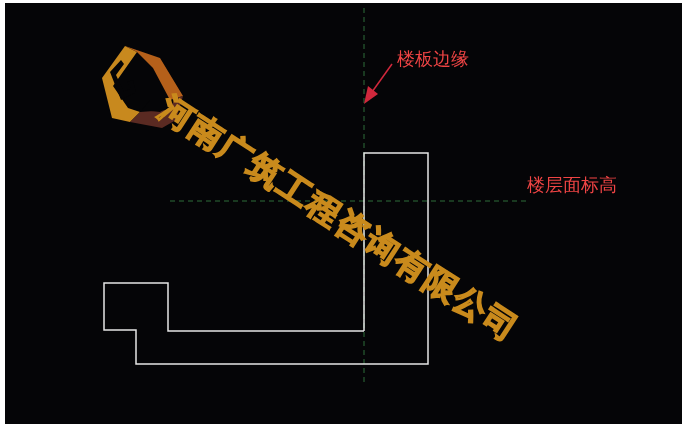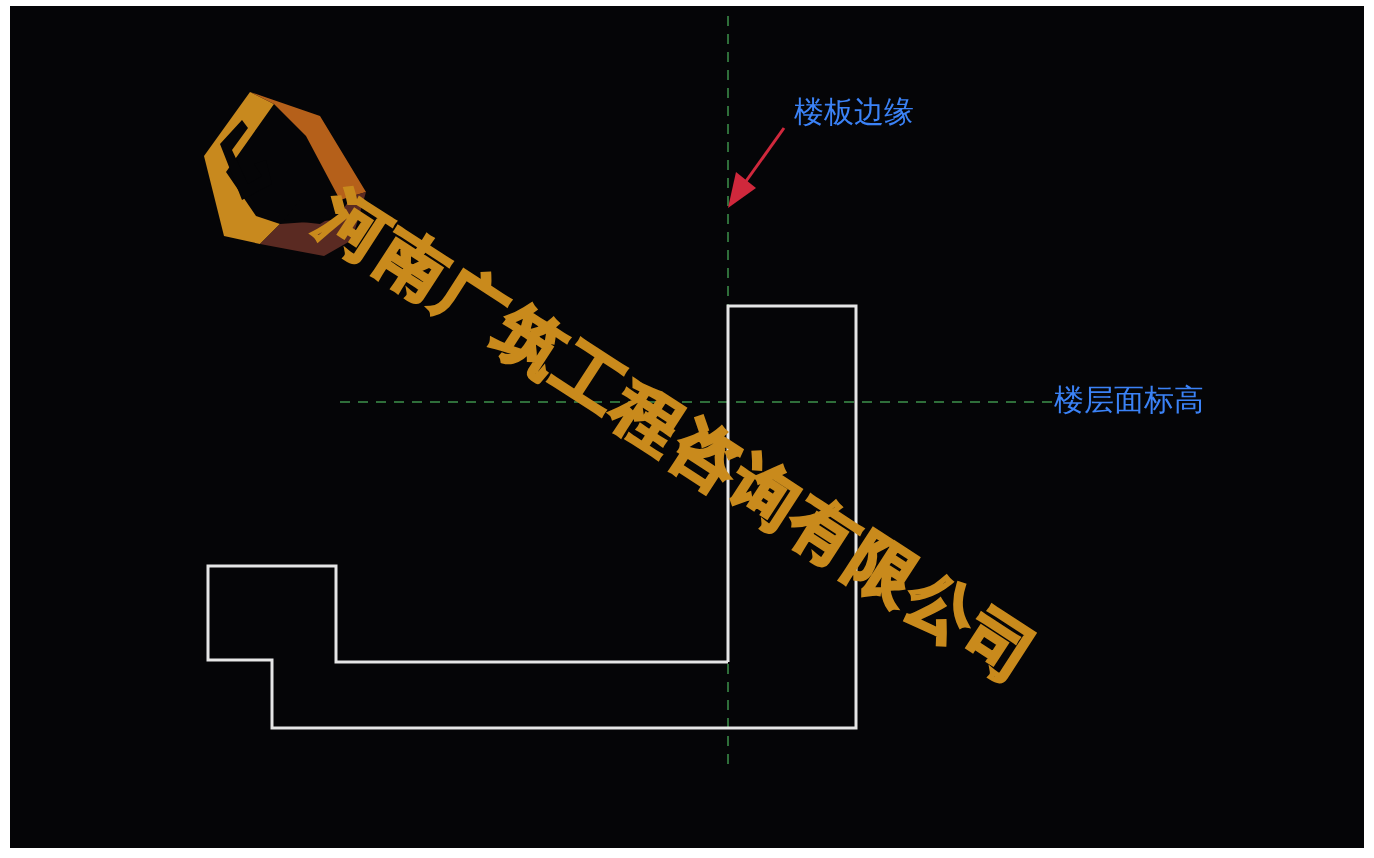--- a/index.html
+++ b/index.html
@@ -3,22 +3,22 @@
 <meta charset="utf-8">
 <style>
   html, body { margin: 0; padding: 0; background: #ffffff; }
   body { width: 687px; height: 429px; position: relative; overflow: hidden; }
   .canvas {
     position: absolute; left: 5px; top: 3px; width: 677px; height: 421px;
     background: #050507;
   }
   svg { position: absolute; left: 0; top: 0; }
   .label {
-    position: absolute; font-family: "DejaVu Serif", serif; font-size: 15px;
-    color: #3b82f6; white-space: nowrap; letter-spacing: 0px;
+    position: absolute; font-family: "DejaVu Serif", serif; font-size: 18px;
+    color: #ef4444; white-space: nowrap; letter-spacing: 0px;
   }
   .watermark {
     position: absolute; left: 175px; top: 86px;
     transform-origin: 0 0; transform: rotate(33deg);
     font-family: "DejaVu Sans", sans-serif; font-weight: bold; font-size: 33px;
     color: transparent; -webkit-text-stroke: 1.6px #c98a1c; letter-spacing: 2px;
     white-space: nowrap;
   }
 </style>
 </head>
@@ -42,15 +42,15 @@
 
   <polyline points="364,331 364,153 428,153 428,364 136,364 136,330 104,330 104,283 168,283 168,331 364,331" fill="none" stroke="#e6e6e6" stroke-width="1.5"></polyline>
 
   <g>
     <line x1="392" y1="64" x2="372" y2="92" stroke="#d0283c" stroke-width="1.5"></line>
     <polygon points="364,104 368,86 378,94" fill="#d0283c"></polygon>
   </g>
 </svg>
 
 <div class="label" style="left:397px; top:47px;">楼板边缘</div>
-<div class="label" style="left:527px; top:191px;">楼层面标高</div>
+<div class="label" style="left:527px; top:173px;">楼层面标高</div>
 
 <div class="watermark">河南广筑工程咨询有限公司</div>
 
 </body></html>

